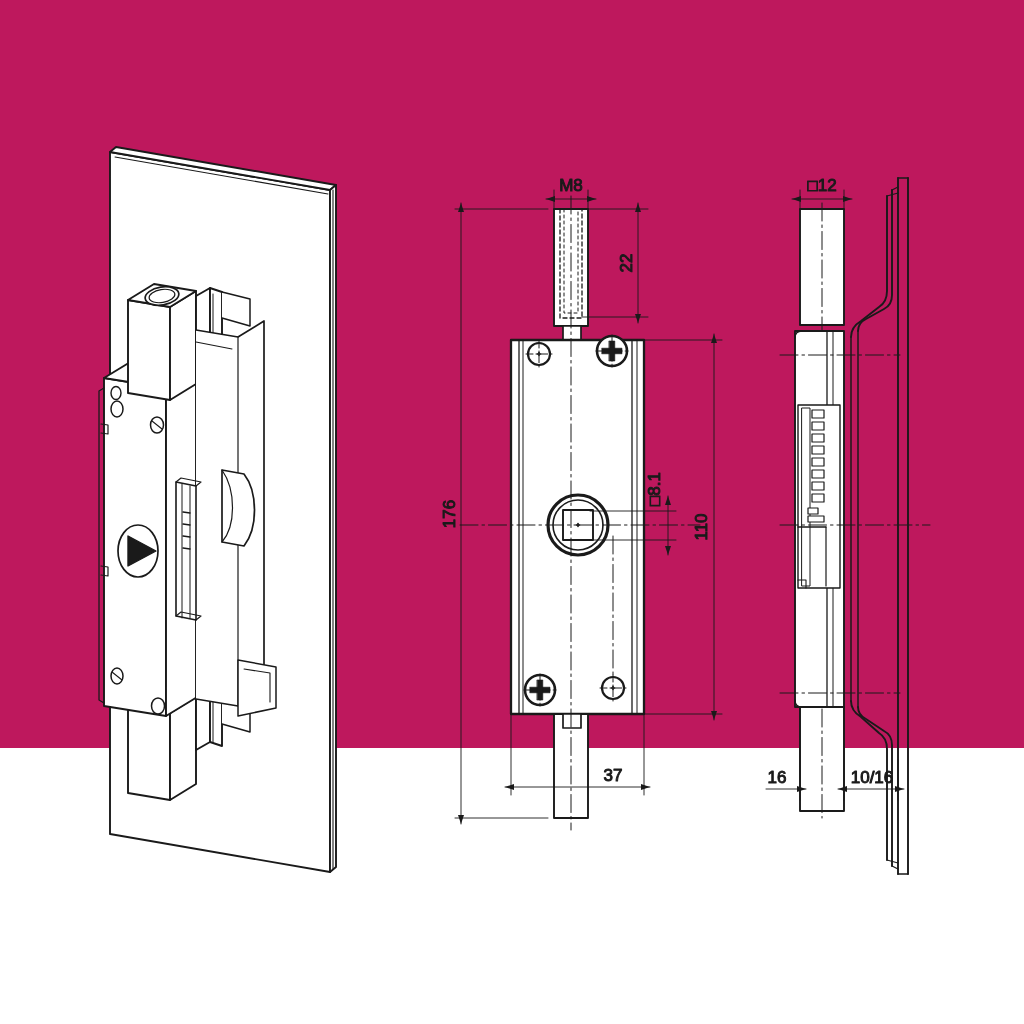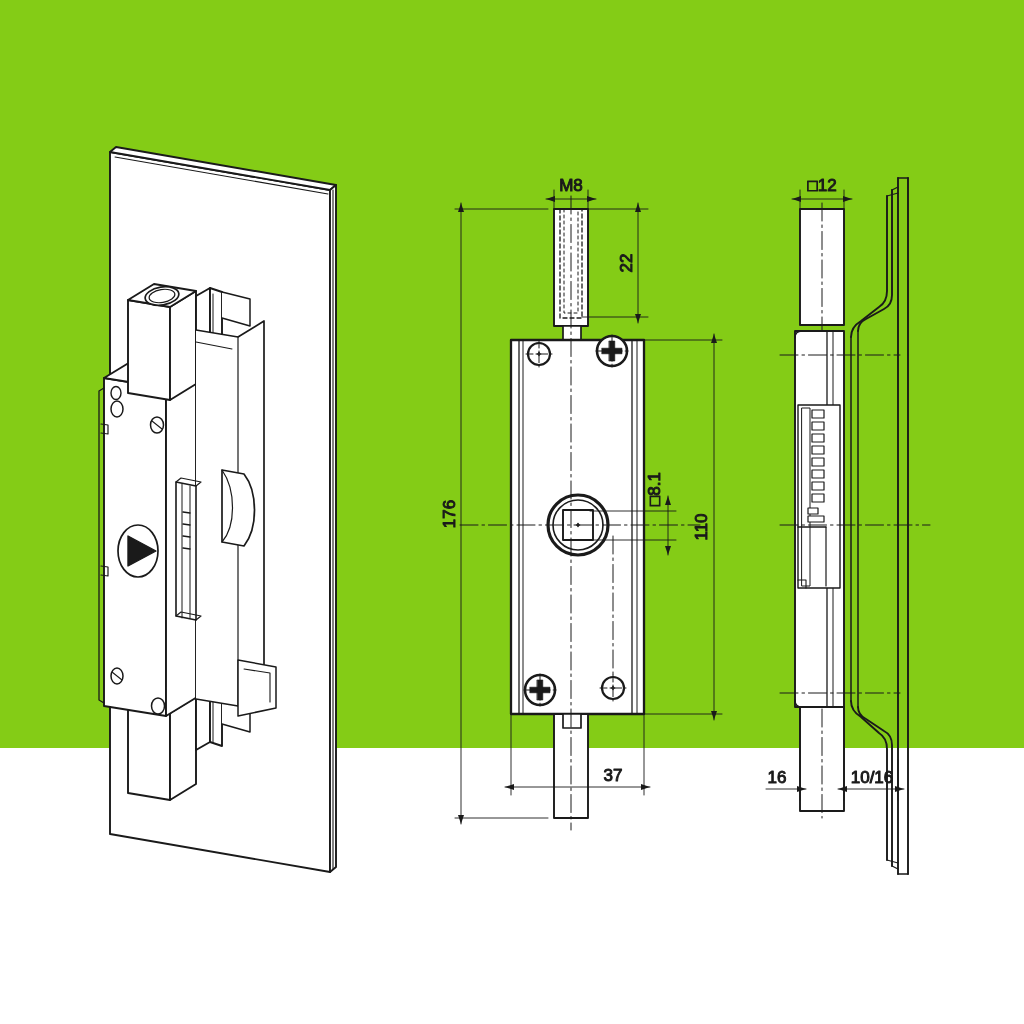--- a/index.html
+++ b/index.html
@@ -1,19 +1,19 @@
 <!DOCTYPE html>
 <html><head>
 <meta charset="utf-8">
 <title>Technical Drawing</title>
 <style>
   html,body{margin:0;padding:0;background:#ffffff;}
   body{width:1024px;height:1024px;overflow:hidden;
        font-family:"Liberation Sans", sans-serif;}
-  #stage{position:relative;width:1024px;height:748px;background:#84cc16;}
+  #stage{position:relative;width:1024px;height:748px;background:#be185d;}
   svg{display:block;}
   .dimtxt{font-family:"Liberation Sans", sans-serif;font-size:17px;fill:#1a1a1a;}
 </style>
 </head>
 <body>
 
 <div id="stage">
 
 <svg width="1024" height="1024" viewBox="0 0 1024 1024" xmlns="http://www.w3.org/2000/svg">
 

